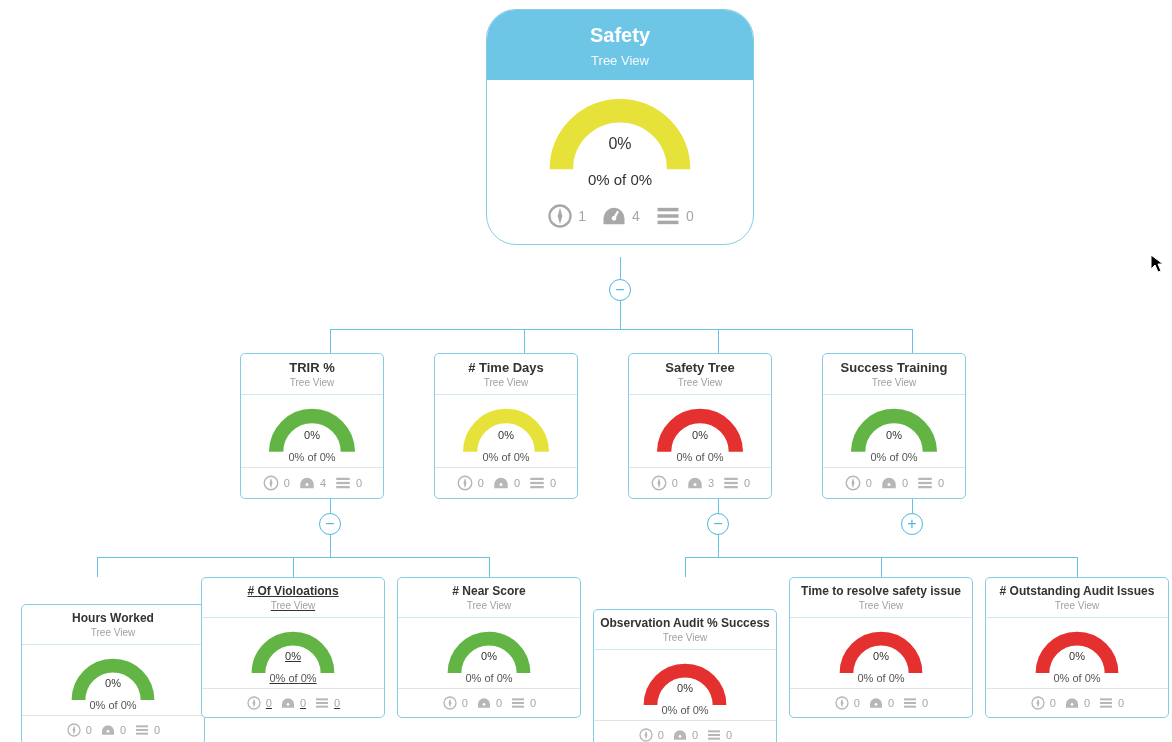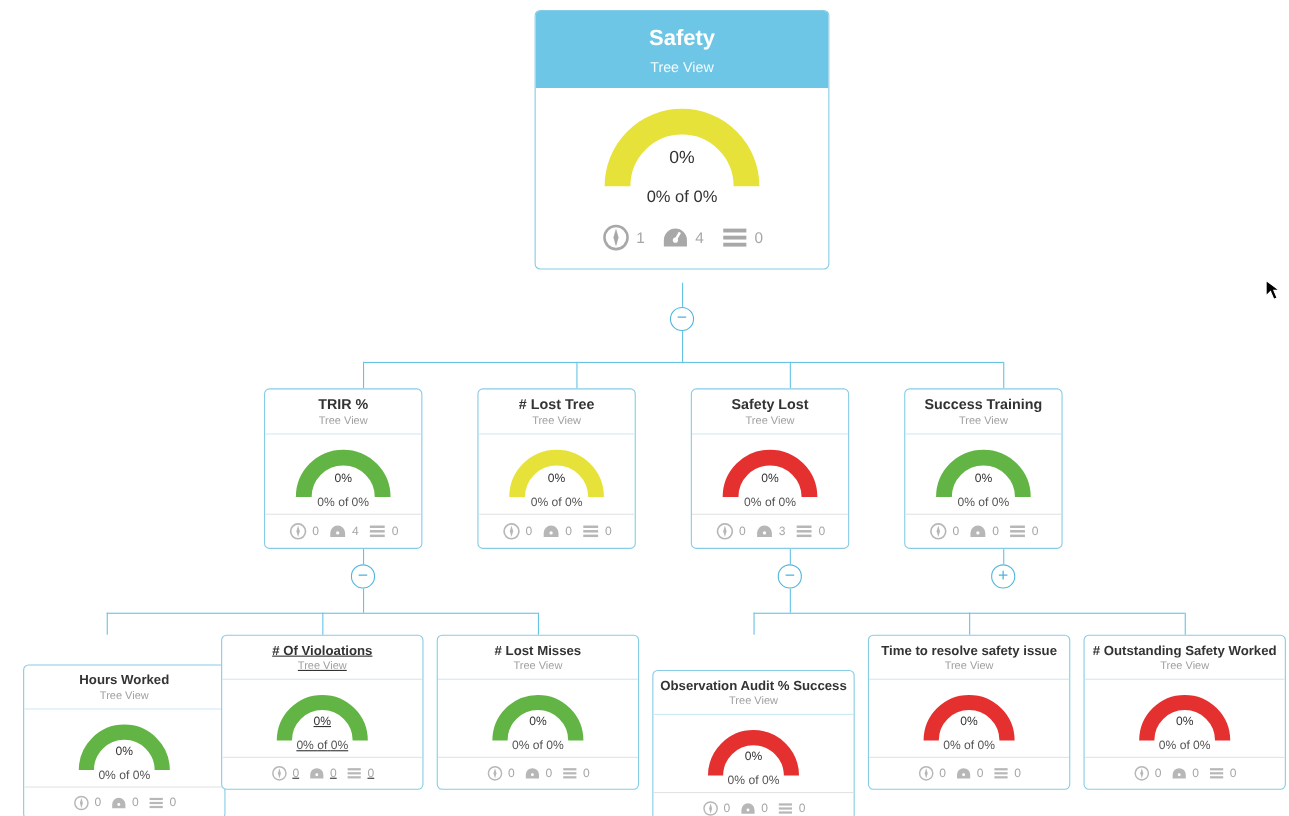--- a/index.html
+++ b/index.html
@@ -132,21 +132,21 @@
 <div class="v-line" style="left:881px;  top:557px; height:20px;"></div>
 <div class="v-line" style="left:1077px; top:557px; height:20px;"></div>
 
 <div class="v-line" style="left:912px; top:499px; height:14px;"></div>
 
 <div class="toggle" style="left:609px; top:279px;">−</div>
 <div class="toggle" style="left:319px; top:513px;">−</div>
 <div class="toggle" style="left:707px; top:513px;">−</div>
 <div class="toggle" style="left:901px; top:513px;">+</div>
 
-<div class="card card-root" style="left:486px; top:9px;">
+<div class="card card-root" style="left:486px; top:9px;border-radius:30px;">
   <div class="card-head root-head">
     <div class="title-root">Safety</div>
     <div class="sub-root">Tree View</div>
   </div>
   <div class="card-body">
     <svg class="gauge-root" viewBox="0 0 100 58">
       <path d="M10 50 A40 40 0 0 1 90 50" fill="none" stroke-width="16" stroke-linecap="butt" stroke="#e7e23a"></path>
     </svg>
     <div class="pct-root">0%</div>
     <div class="of-line-root">
@@ -219,21 +219,21 @@
             <rect x="3" y="10.5" width="18" height="3"></rect>
             <rect x="3" y="16" width="18" height="3"></rect>
           </svg>
           <span>0</span>
         </span>
   </div>
 </div>
 
 <div class="card card-mid" style="left:434px; top:353px;">
   <div class="card-head">
-    <div class="title-mid"># Lost Tree</div>
+    <div class="title-mid"># Time Days</div>
     <div class="sub-mid">Tree View</div>
   </div>
   <div class="card-body">
     <svg class="gauge-mid" viewBox="0 0 100 58">
           <path d="M10 50 A40 40 0 0 1 90 50" fill="none" stroke-width="16" stroke="#e7e23a"></path>
         </svg>
     <div class="pct-mid">0%</div>
     <div class="of-line-mid">
       <span>0%</span>
       <span>of</span>
@@ -261,21 +261,21 @@
             <rect x="3" y="10.5" width="18" height="3"></rect>
             <rect x="3" y="16" width="18" height="3"></rect>
           </svg>
           <span>0</span>
         </span>
   </div>
 </div>
 
 <div class="card card-mid" style="left:628px; top:353px;">
   <div class="card-head">
-    <div class="title-mid">Safety Lost</div>
+    <div class="title-mid">Safety Tree</div>
     <div class="sub-mid">Tree View</div>
   </div>
   <div class="card-body">
     <svg class="gauge-mid" viewBox="0 0 100 58">
           <path d="M10 50 A40 40 0 0 1 90 50" fill="none" stroke-width="16" stroke="#e53030"></path>
         </svg>
     <div class="pct-mid">0%</div>
     <div class="of-line-mid">
       <span>0%</span>
       <span>of</span>
@@ -429,21 +429,21 @@
             <rect x="3" y="10.5" width="18" height="3"></rect>
             <rect x="3" y="16" width="18" height="3"></rect>
           </svg>
           <span>0</span>
         </span>
   </div>
 </div>
 
 <div class="card card-leaf" style="left:397px; top:577px;">
   <div class="card-head">
-    <div class="title-leaf"># Lost Misses</div>
+    <div class="title-leaf"># Near Score</div>
     <div class="sub-leaf">Tree View</div>
   </div>
   <div class="card-body">
     <svg class="gauge-leaf" viewBox="0 0 100 58">
           <path d="M10 50 A40 40 0 0 1 90 50" fill="none" stroke-width="16" stroke="#62b545"></path>
         </svg>
     <div class="pct-leaf">0%</div>
     <div class="of-line-leaf">
       <span>0%</span>
       <span>of</span>
@@ -555,21 +555,21 @@
             <rect x="3" y="10.5" width="18" height="3"></rect>
             <rect x="3" y="16" width="18" height="3"></rect>
           </svg>
           <span>0</span>
         </span>
   </div>
 </div>
 
 <div class="card card-leaf" style="left:985px; top:577px;">
   <div class="card-head">
-    <div class="title-leaf"># Outstanding Safety Worked</div>
+    <div class="title-leaf"># Outstanding Audit Issues</div>
     <div class="sub-leaf">Tree View</div>
   </div>
   <div class="card-body">
     <svg class="gauge-leaf" viewBox="0 0 100 58">
           <path d="M10 50 A40 40 0 0 1 90 50" fill="none" stroke-width="16" stroke="#e53030"></path>
         </svg>
     <div class="pct-leaf">0%</div>
     <div class="of-line-leaf">
       <span>0%</span>
       <span>of</span>

